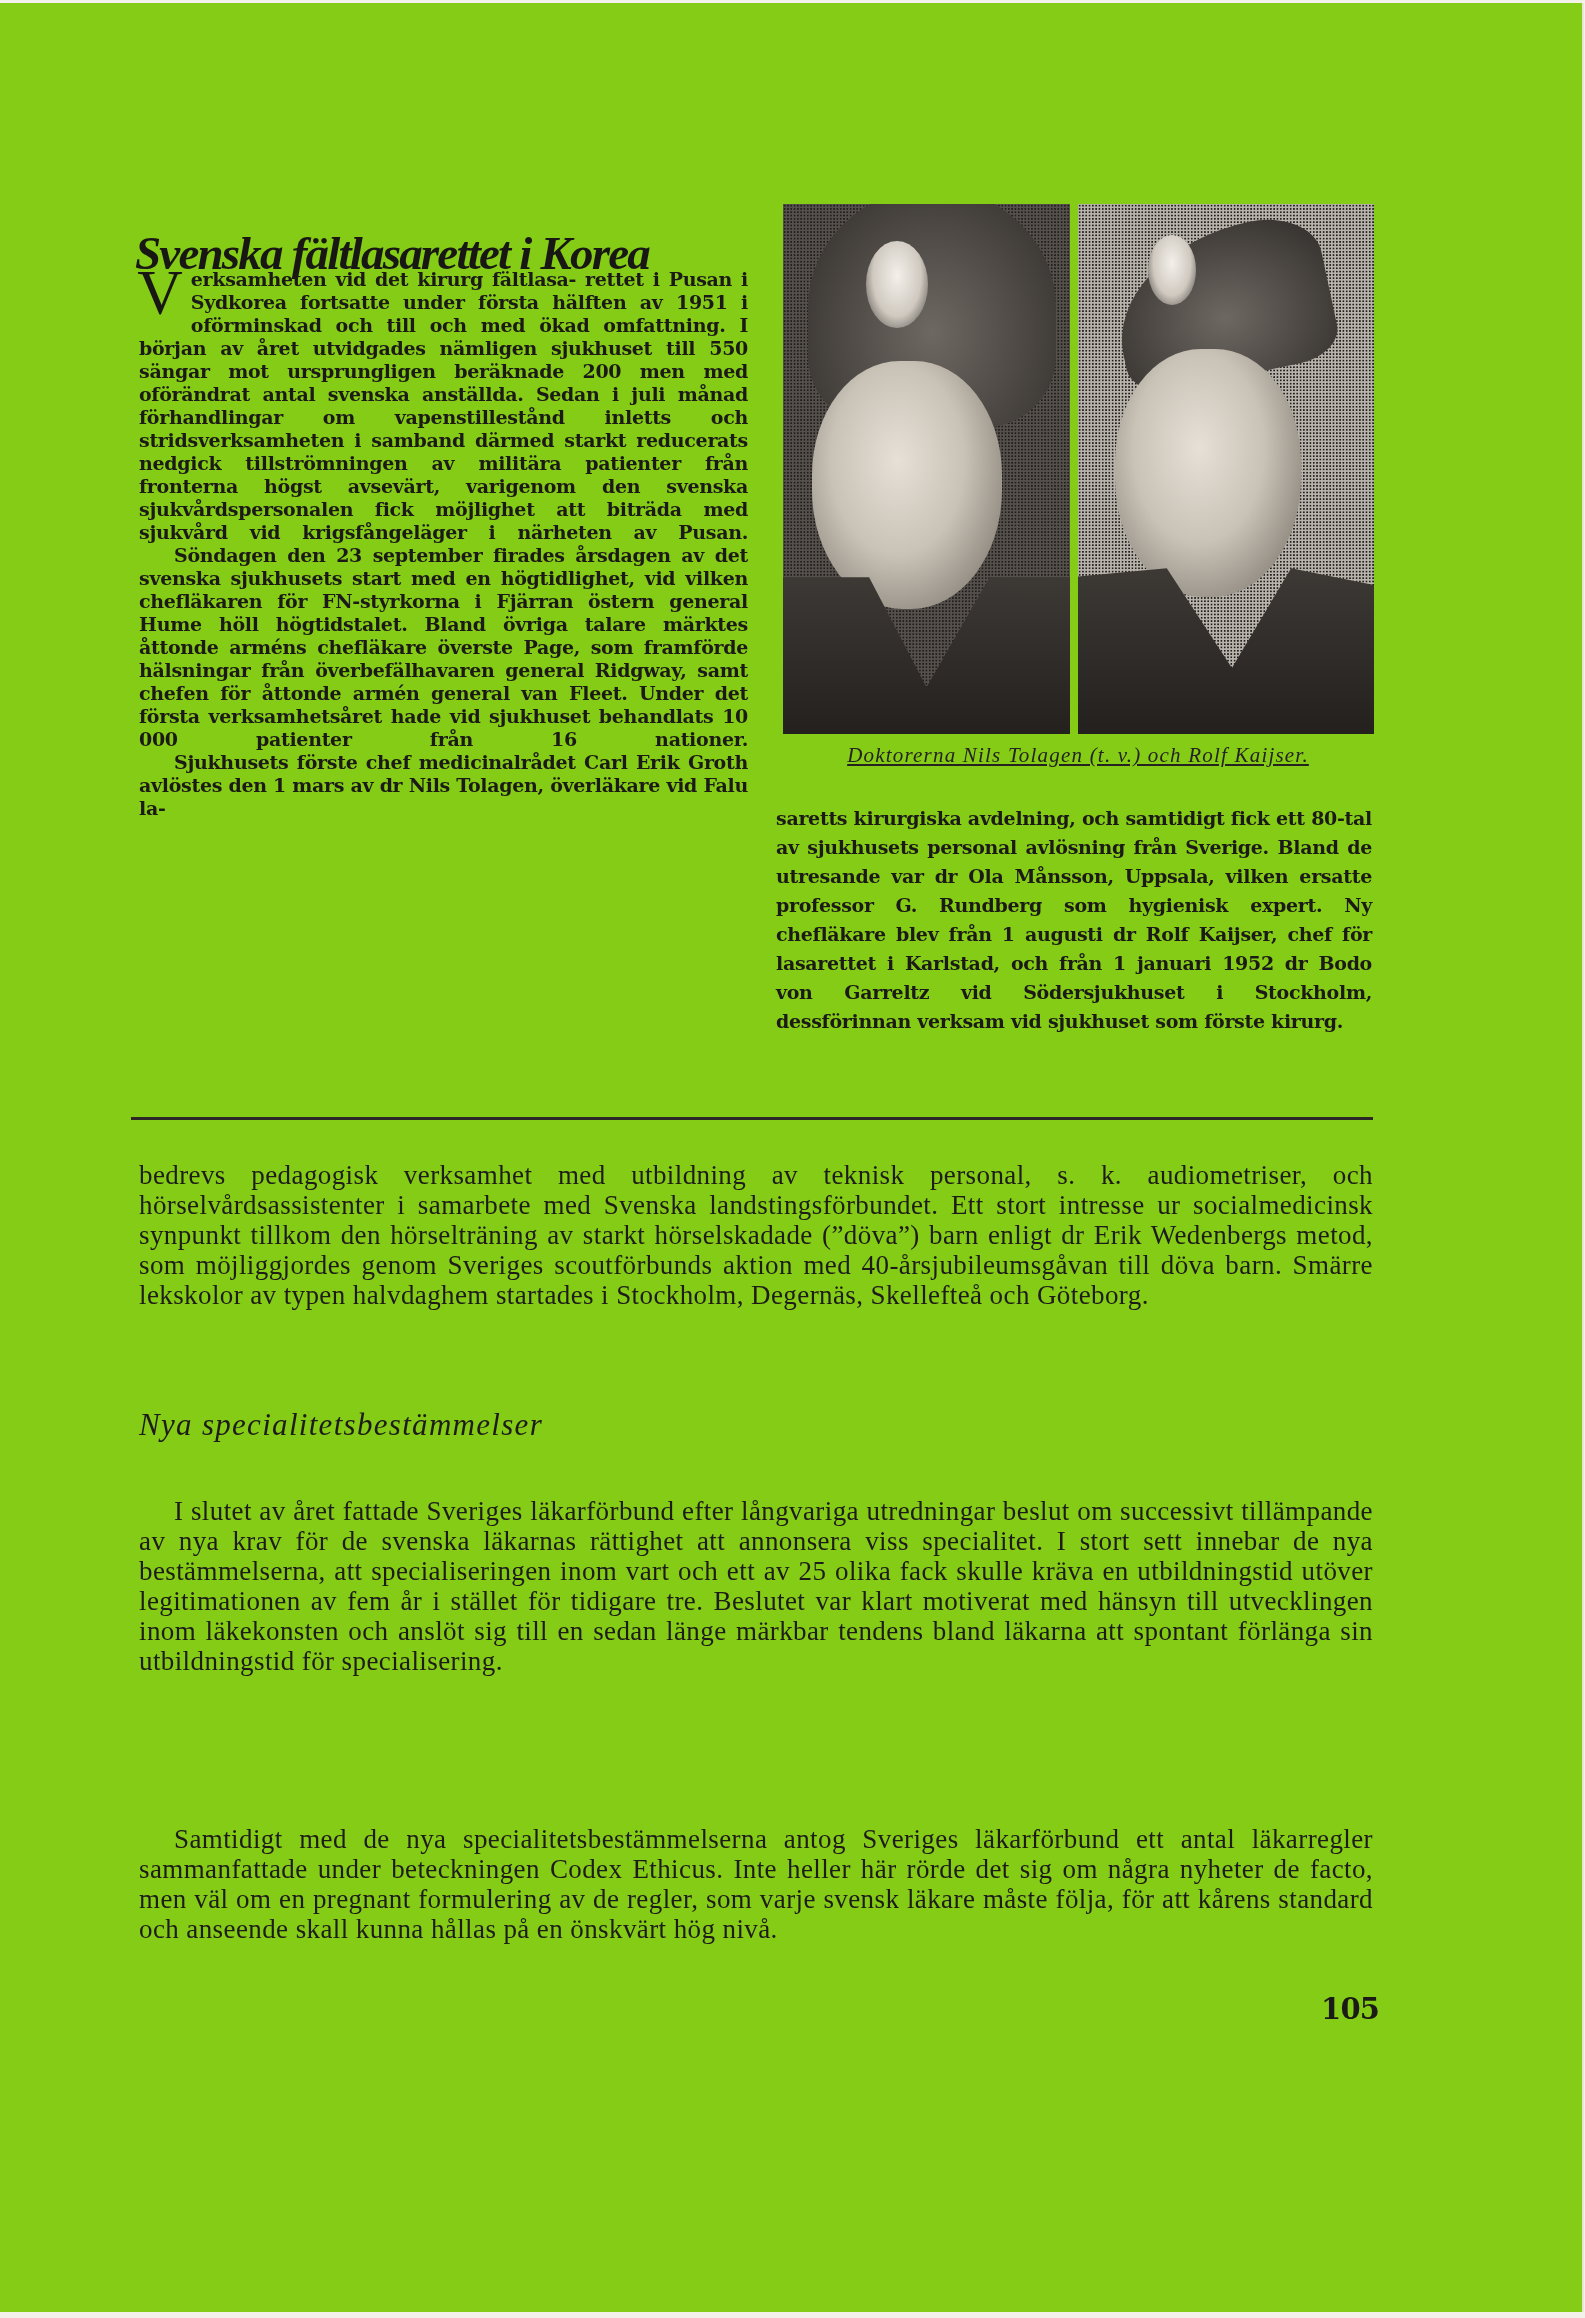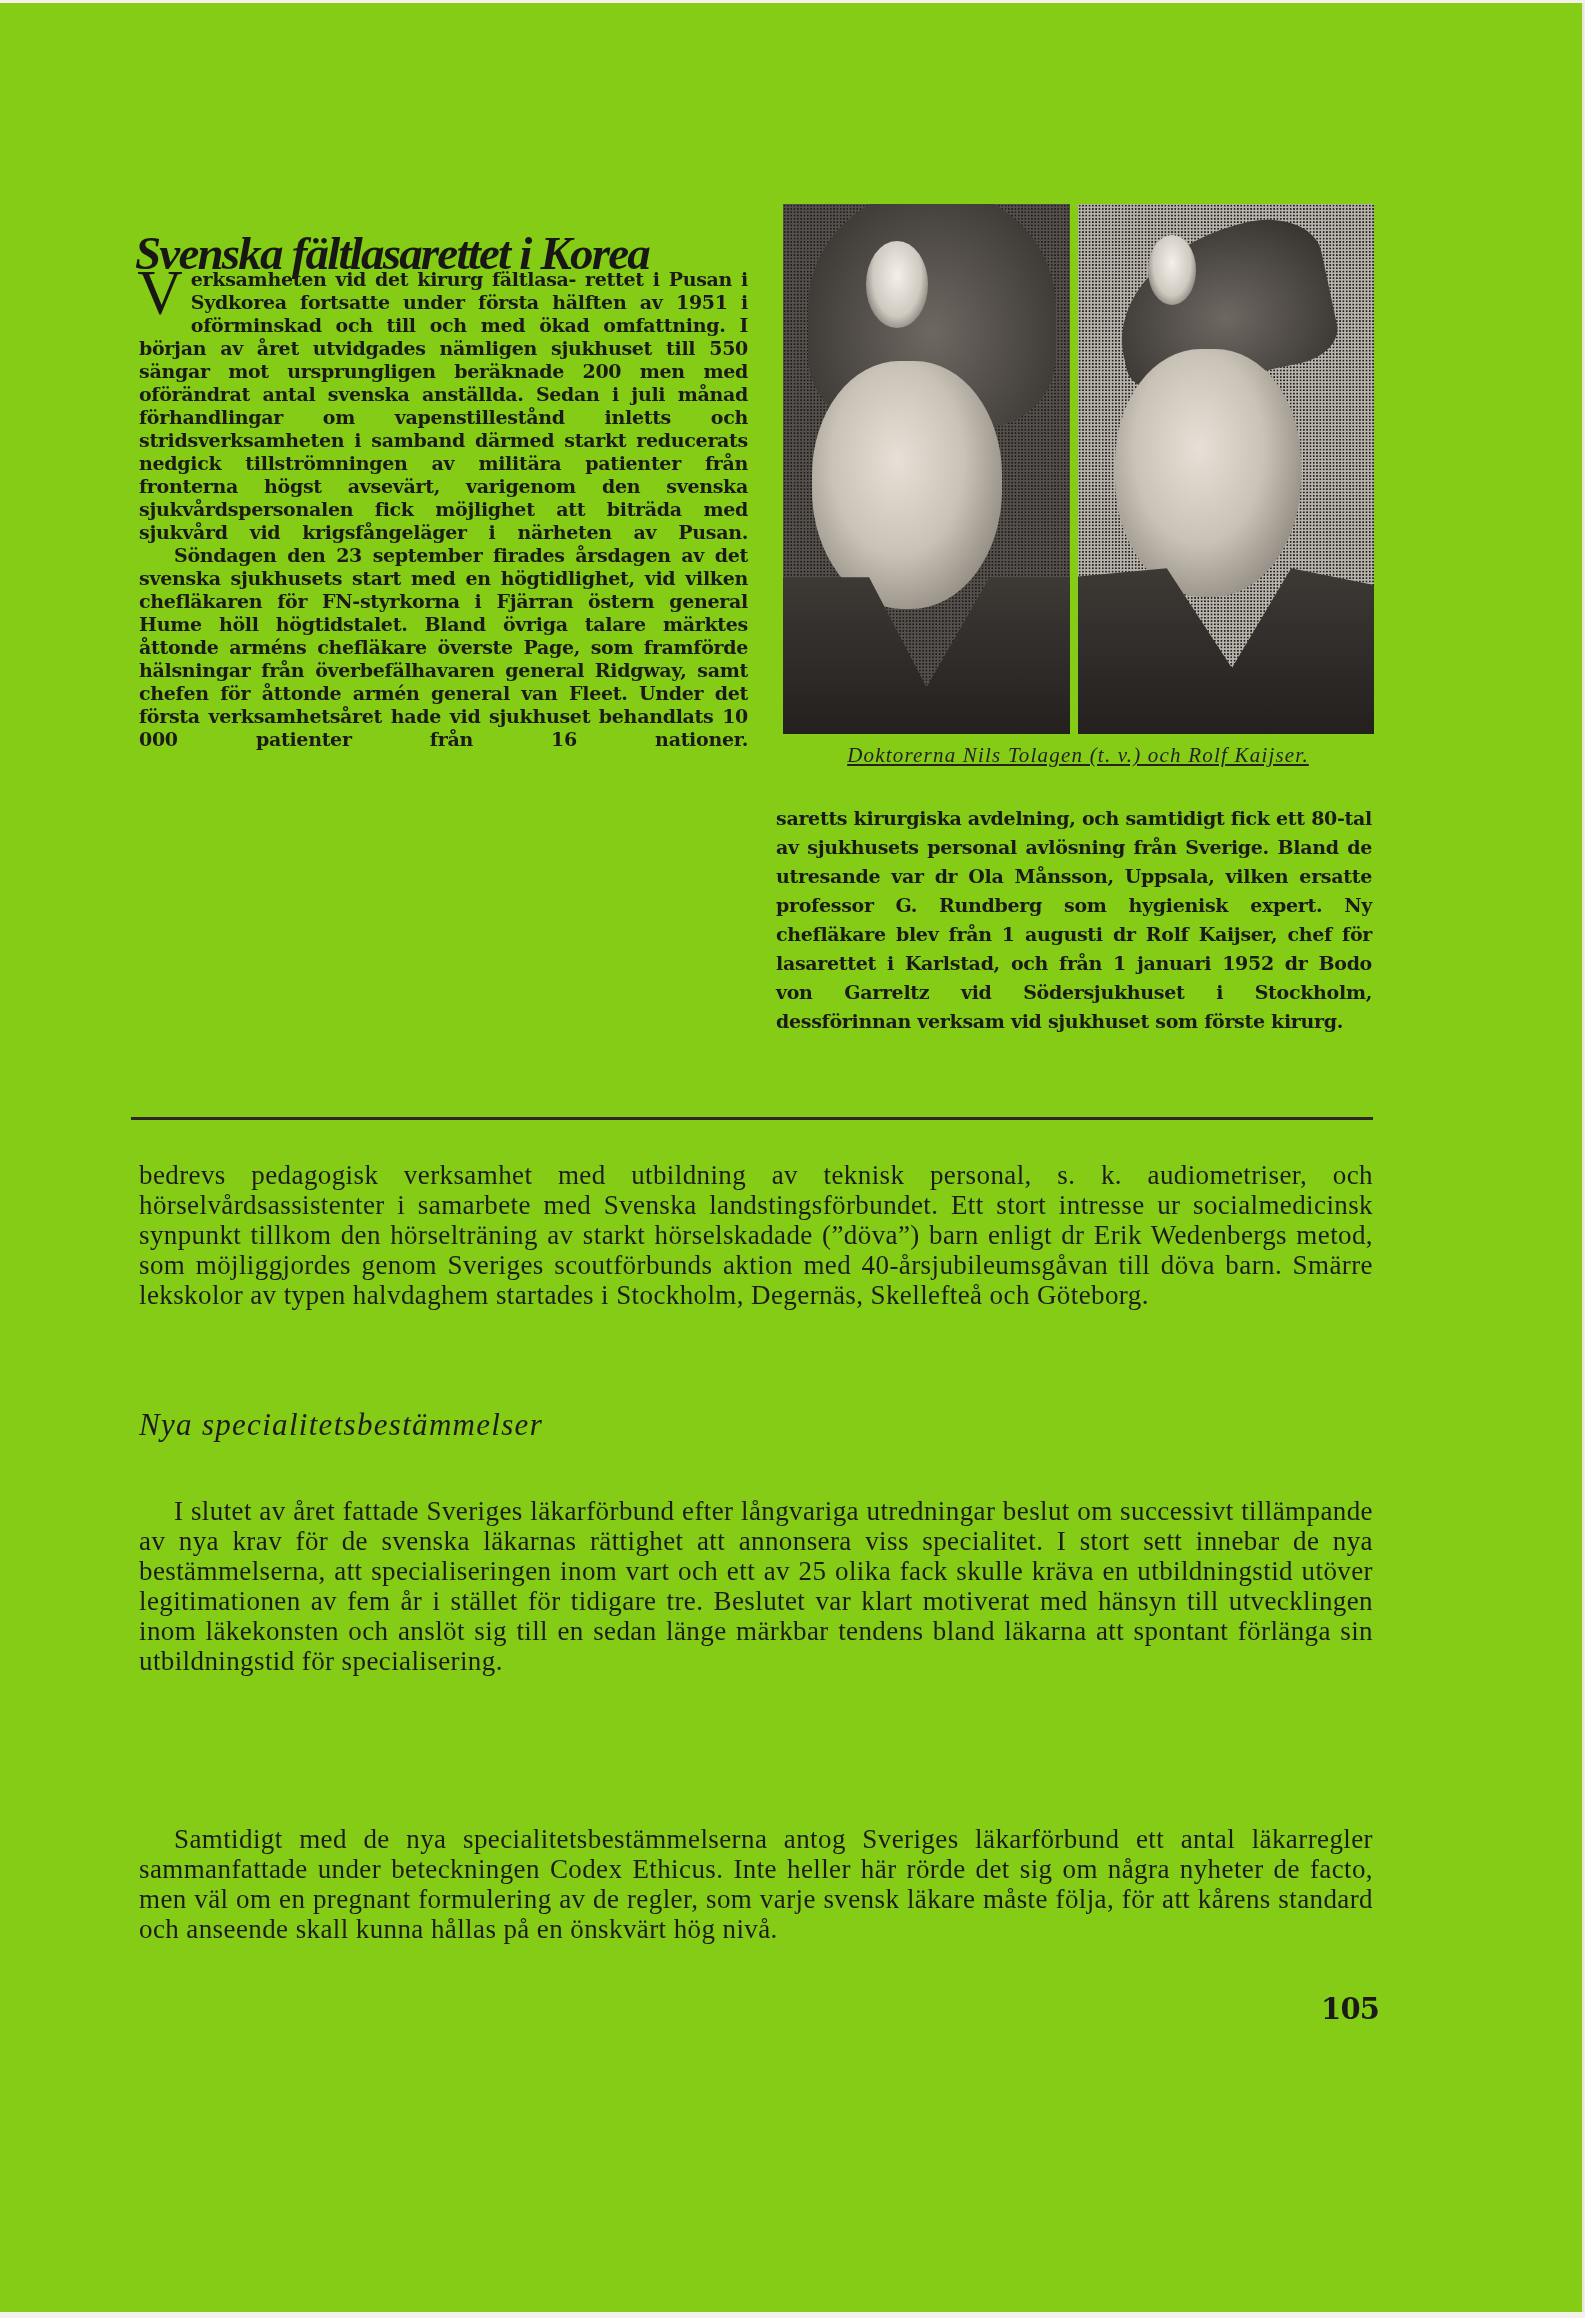--- a/index.html
+++ b/index.html
@@ -107,20 +107,21 @@
 <div class="page">
 
   <h1 class="abs title">Svenska fältlasarettet i Korea</h1>
 
   <div class="abs col-left">
     <p>
       <span class="dropcap">V</span><span>erksamheten vid det kirurg fältlasa-</span>
       <span>rettet i Pusan i Sydkorea fortsatte under första hälften av 1951 i oförminskad och till och med ökad omfattning. I början av året utvidgades nämligen sjukhuset till 550 sängar mot ursprungligen beräknade 200 men med oförändrat antal svenska anställda. Sedan i juli månad förhandlingar om vapenstillestånd inletts och stridsverksamheten i samband därmed starkt reducerats nedgick tillströmningen av militära patienter från fronterna högst avsevärt, varigenom den svenska sjukvårdspersonalen fick möjlighet att biträda med sjukvård vid krigsfångeläger i närheten av Pusan.</span>
     </p>
     <p class="indent">Söndagen den 23 september firades årsdagen av det svenska sjukhusets start med en högtidlighet, vid vilken chefläkaren för FN-styrkorna i Fjärran östern general Hume höll högtidstalet. Bland övriga talare märktes åttonde arméns chefläkare överste Page, som framförde hälsningar från överbefälhavaren general Ridgway, samt chefen för åttonde armén general van Fleet. Under det första verksamhetsåret hade vid sjukhuset behandlats 10 000 patienter från 16 nationer.</p>
+    <p class="indent">Sjukhusets förste chef medicinalrådet Carl Erik Groth avlöstes den 1 mars av dr Nils Tolagen, överläkare vid Falu la-</p>
   </div>
 
   <div class="abs photo-wrap">
     <div class="photo left">
       <div class="cap" style="left:25px; top:-16.6px; width:248px; height:240px; border-radius:50% 50% 30% 30%;"></div>
       <div class="badge" style="left:83px; top:37px; width:62px; height:87px;"></div>
       <div class="face" style="left:29px; top:157px; width:190px; height:248px;"></div>
       <div class="coat" style="left:0; top:373px; width:287px; height:157px; clip-path: polygon(0 0, 30% 0, 50% 70%, 72% 0, 100% 0, 100% 100%, 0 100%);"></div>
     </div>
     <div class="photo right">

